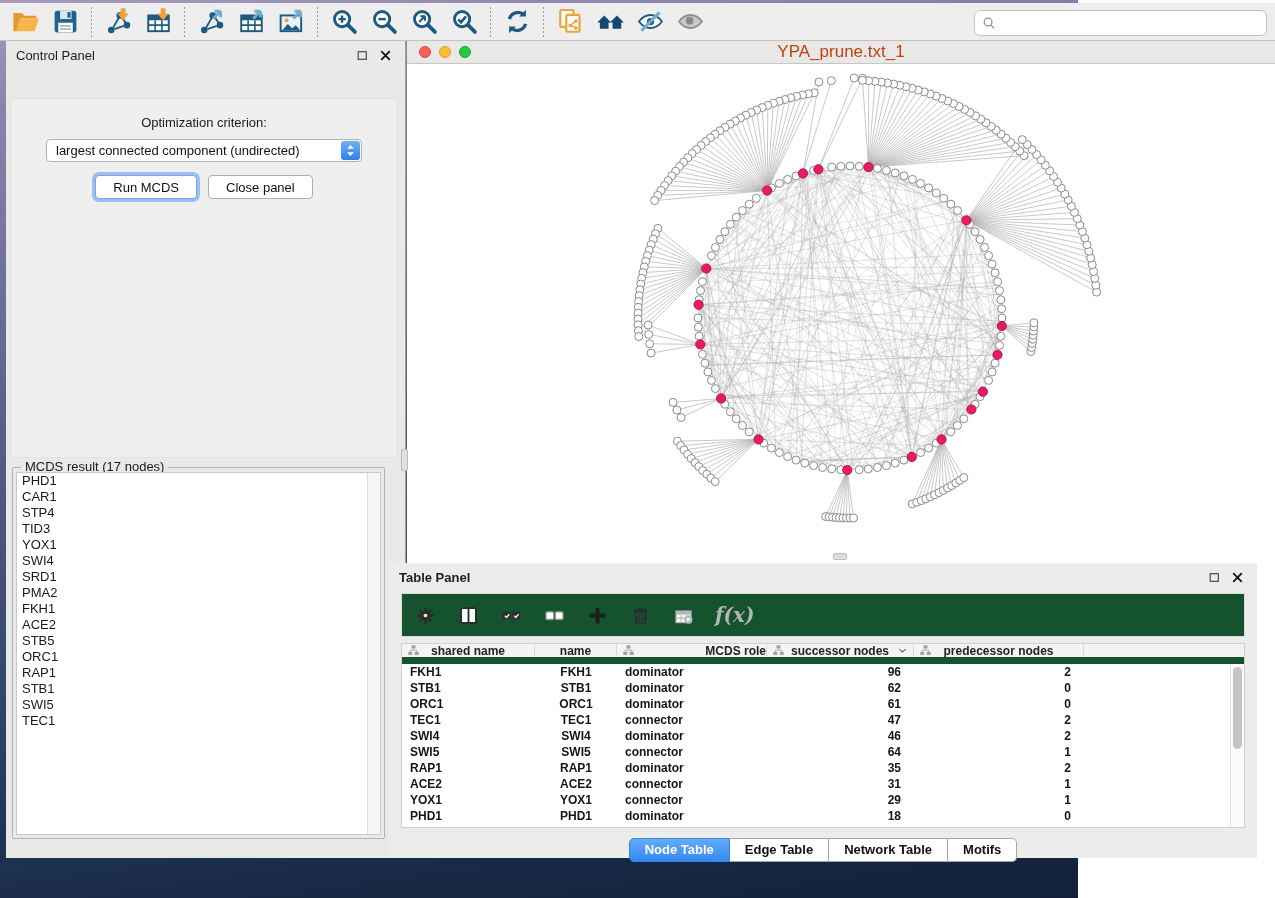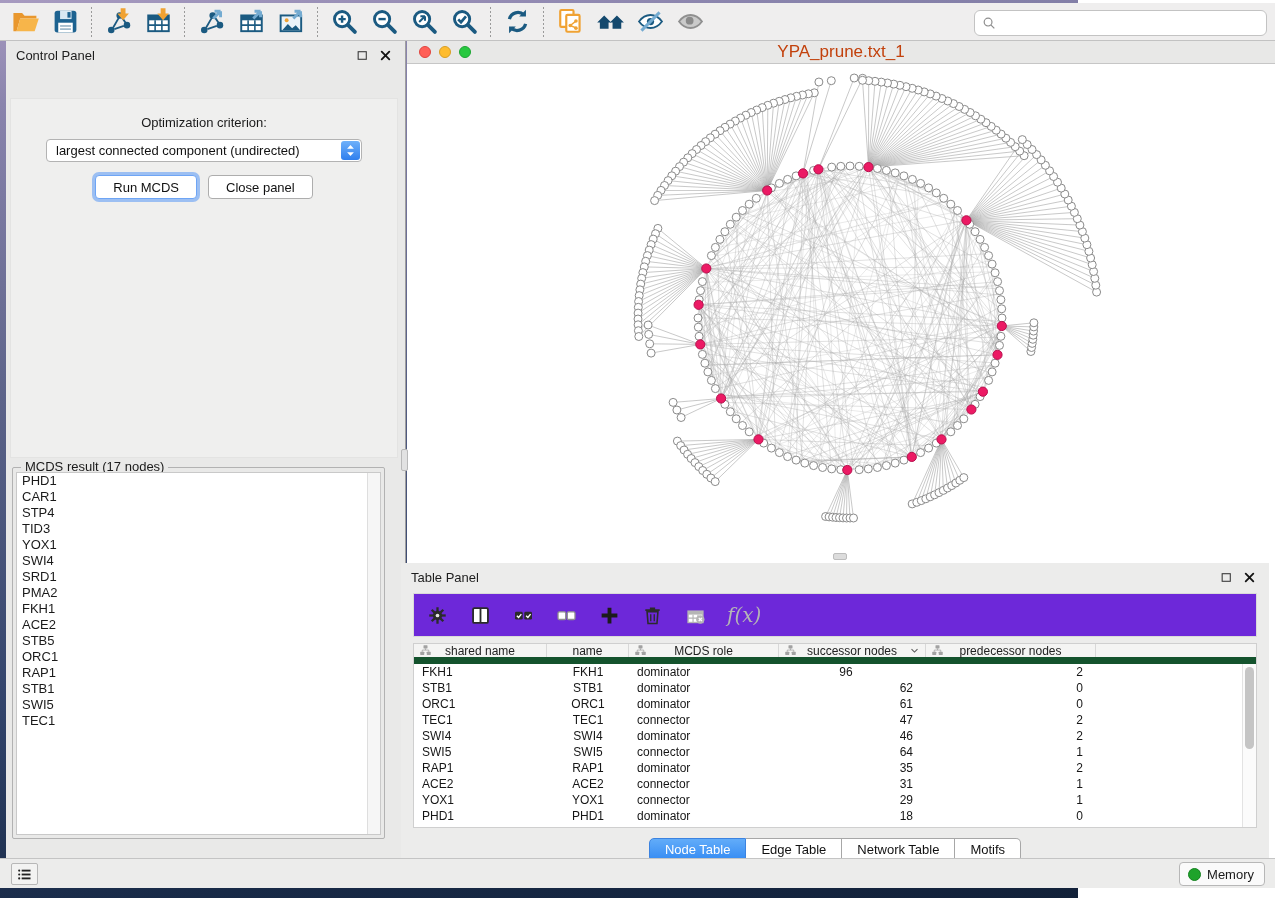--- a/index.html
+++ b/index.html
@@ -73,22 +73,22 @@
   .light.yellow { background:#febc2e; border:1px solid #d89e24; }
   .light.green { background:#28c840; border:1px solid #1da533; }
   .net-title { position:absolute; left:0; right:0; text-align:center; font-size:17px; color:#c2410c; }
   .net-canvas { position:absolute; left:0; top:23px; right:0; bottom:0; background:#fff; }
   .h-grip { position:absolute; left:426px; bottom:3px; width:14px; height:7px; background:#dcdcdc;
     border:1px solid #bdbdbd; border-radius:2px; }
   .v-grip { position:absolute; left:-6px; top:408px; width:7px; height:22px; background:#e2e2e2;
     border:1px solid #b9b9b9; border-radius:2px; }
 
   
-  .table-panel { position:absolute; left:401px; top:563px; width:868px; height:295px; background:#ececeb; }
-  .tp-toolbar { position:absolute; left:12px; top:30px; width:844px; height:44px; background:#6d28d9;
+  .table-panel { position:absolute; left:389px; top:563px; width:868px; height:295px; background:#ececeb;font-weight:bold; }
+  .tp-toolbar { position:absolute; left:12px; top:30px; width:844px; height:44px; background:#14532d;
     border:1px solid #dadad9; display:flex; align-items:center; padding-left:10px; gap:17px; }
   .tp-btn { width:26px; height:26px; display:flex; align-items:center; justify-content:center; }
   .tp-btn svg { width:21px; height:21px; }
   .fx-label { font-size:20px; font-style:italic; font-family:"DejaVu Serif",serif; color:#b5b5b5; padding-left:2px; }
 
   .node-table { position:absolute; left:12px; top:80px; width:844px; height:185px; background:#fff;
     border:1px solid #cfcfcf; }
   .thead { display:flex; height:20px; background:#f4f4f3; border-bottom:7px solid #14532d; }
   .th { position:relative; border-right:1px solid #d8d8d8; display:flex; align-items:center;
     justify-content:center; font-size:12px; color:#222; }
@@ -1181,21 +1181,21 @@
                   <rect x="2.3" y="14.5" width="7.4" height="5.6" rx="0.8"></rect>
                   <rect x="14.3" y="14.5" width="7.4" height="5.6" rx="0.8"></rect>
                 </g>
                 <path d="M12 8.1v3.1M6 14.5v-3.3h12v3.3" stroke="#a2a2a2" stroke-width="1.4" fill="none"></path>
               </svg></span>
             <span>shared name</span>
           </div>
           <div class="th" style="width: 82px;">
             <span>name</span>
           </div>
-          <div class="th" style="width: 150px;">
+          <div class="th" style="width: 150px; justify-content: flex-end;">
             <span class="tree"><svg viewBox="0 0 24 24">
                 <g fill="#a2a2a2">
                   <rect x="8.3" y="2.5" width="7.4" height="5.6" rx="0.8"></rect>
                   <rect x="2.3" y="14.5" width="7.4" height="5.6" rx="0.8"></rect>
                   <rect x="14.3" y="14.5" width="7.4" height="5.6" rx="0.8"></rect>
                 </g>
                 <path d="M12 8.1v3.1M6 14.5v-3.3h12v3.3" stroke="#a2a2a2" stroke-width="1.4" fill="none"></path>
               </svg></span>
             <span>MCDS role</span>
           </div>
@@ -1224,21 +1224,21 @@
               </svg></span>
             <span>predecessor nodes</span>
           </div>
           <div class="th" style="flex: 1 1 0%; border-right: none;"></div>
         </div>
       <div id="tbody">
           <div class="trow">
             <div class="td" style="width: 133px; text-align: left; padding-left: 8px;">FKH1</div>
             <div class="td" style="width: 82px; text-align: center;">FKH1</div>
             <div class="td" style="width: 150px; text-align: left; padding-left: 8px;">dominator</div>
-            <div class="td" style="width: 147px; text-align: center; padding-right: 13px;">96</div>
+            <div class="td" style="width: 147px; text-align: right; padding-right: 13px;">96</div>
             <div class="td" style="width: 170px; text-align: right; padding-right: 13px;">2</div>
           </div>
           <div class="trow">
             <div class="td" style="width: 133px; text-align: left; padding-left: 8px;">STB1</div>
             <div class="td" style="width: 82px; text-align: center;">STB1</div>
             <div class="td" style="width: 150px; text-align: left; padding-left: 8px;">dominator</div>
             <div class="td" style="width: 147px; text-align: right; padding-right: 13px;">62</div>
             <div class="td" style="width: 170px; text-align: right; padding-right: 13px;">0</div>
           </div>
           <div class="trow">
@@ -1303,32 +1303,14 @@
         </div>
     </div>
     <div class="tp-tabs seg-tabs" id="tp-tabs" style="margin-top:4px;">
         <div class="seg-tab active">Node Table</div>
         <div class="seg-tab">Edge Table</div>
         <div class="seg-tab">Network Table</div>
         <div class="seg-tab">Motifs</div>
       </div>
   </div>
 
-  <div class="status-bar">
-    <div class="list-btn">
-      <svg viewBox="0 0 24 24">
-          <g fill="#222">
-            <circle cx="4.5" cy="6.5" r="1.5"></circle>
-            <circle cx="4.5" cy="12" r="1.5"></circle>
-            <circle cx="4.5" cy="17.5" r="1.5"></circle>
-            <rect x="8" y="5.2" width="12.5" height="2.6"></rect>
-            <rect x="8" y="10.7" width="12.5" height="2.6"></rect>
-            <rect x="8" y="16.2" width="12.5" height="2.6"></rect>
-          </g>
-        </svg>
-    </div>
-    <div class="memory-btn">
-      <span class="mem-dot"></span>
-      <span>Memory</span>
-    </div>
-  </div>
 
 </div>
 
 </body></html>

